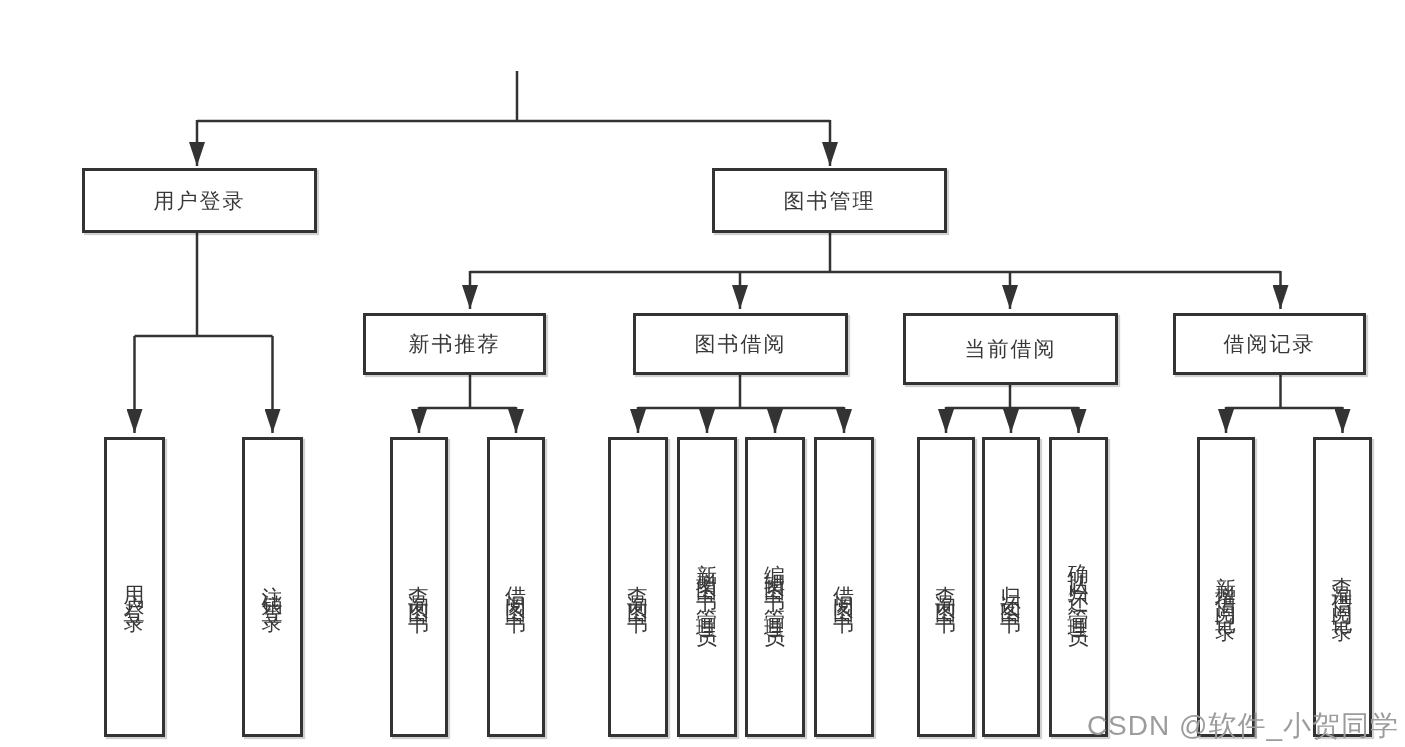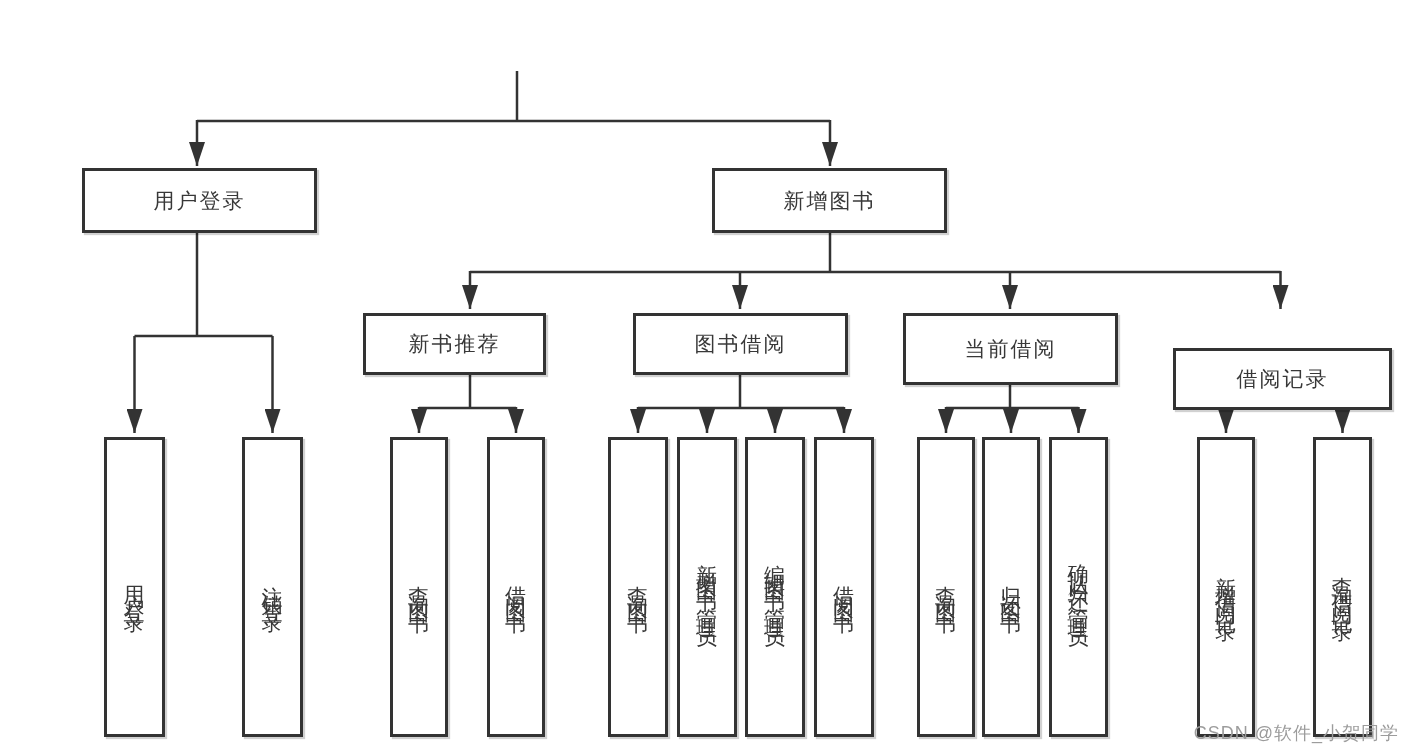--- a/index.html
+++ b/index.html
@@ -40,21 +40,21 @@
     writing-mode: vertical-lr;
     text-orientation: mixed;
     font-size: 21px;
     letter-spacing: 9px;
     line-height: 1;
   }
   .watermark {
     position: absolute;
     right: 6px;
     bottom: 2px;
-    font-size: 18px;
+    font-size: 28px;
     letter-spacing: 1px;
     color: #9c9c9c;
     white-space: nowrap;
   }
 </style>
 </head>
 <body>
 
 <div class="canvas">
 
@@ -106,33 +106,33 @@
       <path d="M1226 407 V433" marker-end="url(#arw)"></path>
       <path d="M1342.5 407 V433" marker-end="url(#arw)"></path>
     </g>
   </svg>
 
 
   <div class="box hbox" style="left:82px; top:168px; width:235px; height:65px;">
     <span>用户登录</span>
   </div>
   <div class="box hbox" style="left:712px; top:168px; width:235px; height:65px;">
-    <span>新增图书</span>
+    <span>图书管理</span>
   </div>
 
   <div class="box hbox" style="left:363px; top:313px; width:183px; height:62px;">
     <span>新书推荐</span>
   </div>
   <div class="box hbox" style="left:633px; top:313px; width:215px; height:62px;">
     <span>图书借阅</span>
   </div>
   <div class="box hbox" style="left:903px; top:313px; width:215px; height:72px;">
     <span>当前借阅</span>
   </div>
-  <div class="box hbox" style="left:1173px; top:313px; width:219px; height:62px;margin-top:35px;">
+  <div class="box hbox" style="left:1173px; top:313px; width:193px; height:62px;">
     <span>借阅记录</span>
   </div>
 
   <div class="box vbox" style="left:104px; top:437px; width:61px; height:300px;">
     <span>用户登录</span>
   </div>
   <div class="box vbox" style="left:242px; top:437px; width:61px; height:300px;">
     <span>注销登录</span>
   </div>
 

